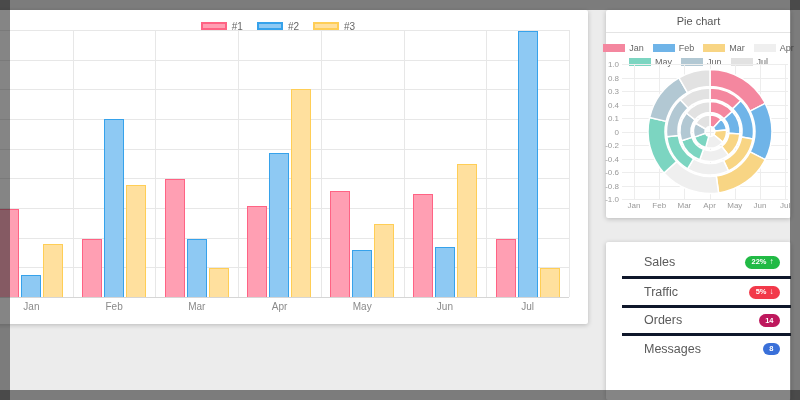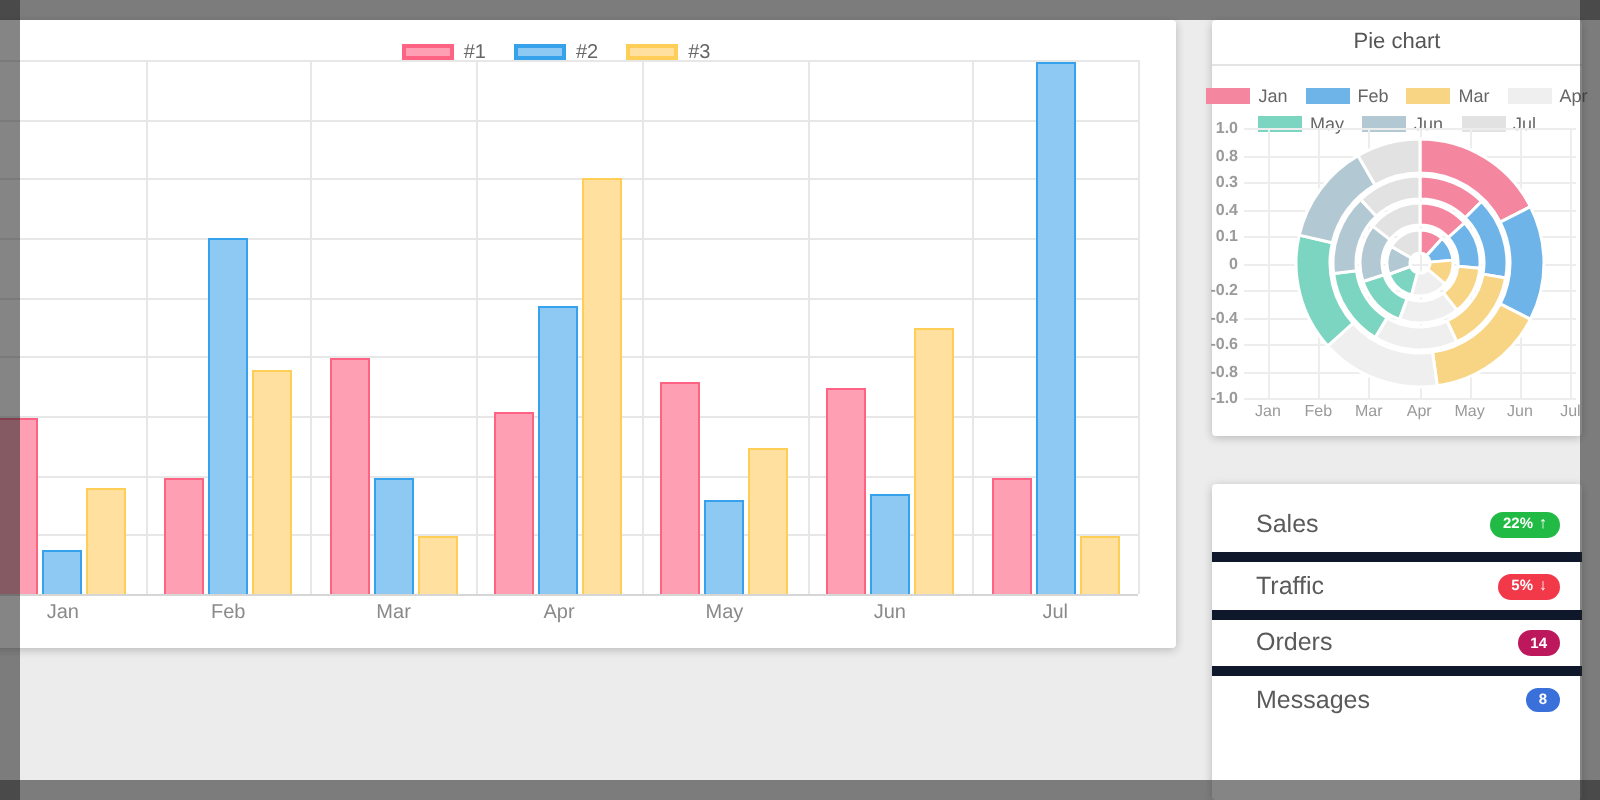--- a/index.html
+++ b/index.html
@@ -43,32 +43,32 @@
   .pie-title { font-size:11px; color:#555;text-align:right; }
   .pie-legend { position:absolute; left:0; right:0; top:33px; display:flex;
                 flex-direction:column; align-items:center; gap:4px; }
   .pie-legend-row { display:flex; justify-content:center; gap:9px; }
   .pie-legend-item { display:flex; align-items:center; gap:4px; cursor:pointer; }
   .pie-legend-box { width:22px; height:8px; }
   .pie-legend-label { font-size:9px; color:#666; }
 
   .pie-plot { position:absolute; left:16px; top:54px; width:166px; height:135px; }
   .pie-plot .hgrid, .pie-plot .vgrid { background:#ededed; }
-  .pie-yticks { position:absolute; left:0; top:54px; width:13px; height:135px;font-weight:bold; }
+  .pie-yticks { position:absolute; left:0; top:54px; width:13px; height:135px; }
   .pie-ytick { position:absolute; right:0; transform:translateY(-50%);
                font-size:8px; color:#9a9a9a; }
   .pie-xticks { position:absolute; left:16px; top:191px; width:166px; height:10px; }
   .pie-xtick { position:absolute; transform:translateX(-50%); font-size:8px; color:#9a9a9a; }
   .pie-svg { position:absolute; left:0; top:0; }
 
   
-  .stats-card { left:606px; top:242px; width:185px; height:158px; padding-top:6px; }
+  .stats-card { left:606px; top:242px; width:185px; height:158px; padding-top:6px;padding-left:16px; }
   .stat-row { display:flex; align-items:center; justify-content:space-between;
               height:28.4px; padding:0 11px 0 22px; cursor:pointer; }
-  .stat-row + .stat-row { border-top:5px solid #0f172a; }
+  .stat-row + .stat-row { border-top:3px solid #0f172a; }
   .stat-label { font-size:12.5px; color:#5a5a5a; }
   .pill { display:inline-flex; align-items:center; gap:3px; color:#fff;
           font-size:7.5px; font-weight:bold; padding:2.5px 6.5px; border-radius:9px;
           line-height:1; }
   .pill .arrow { font-size:8px; }
 </style>
 </head>
 <body>
 
 <div class="card bar-card">

